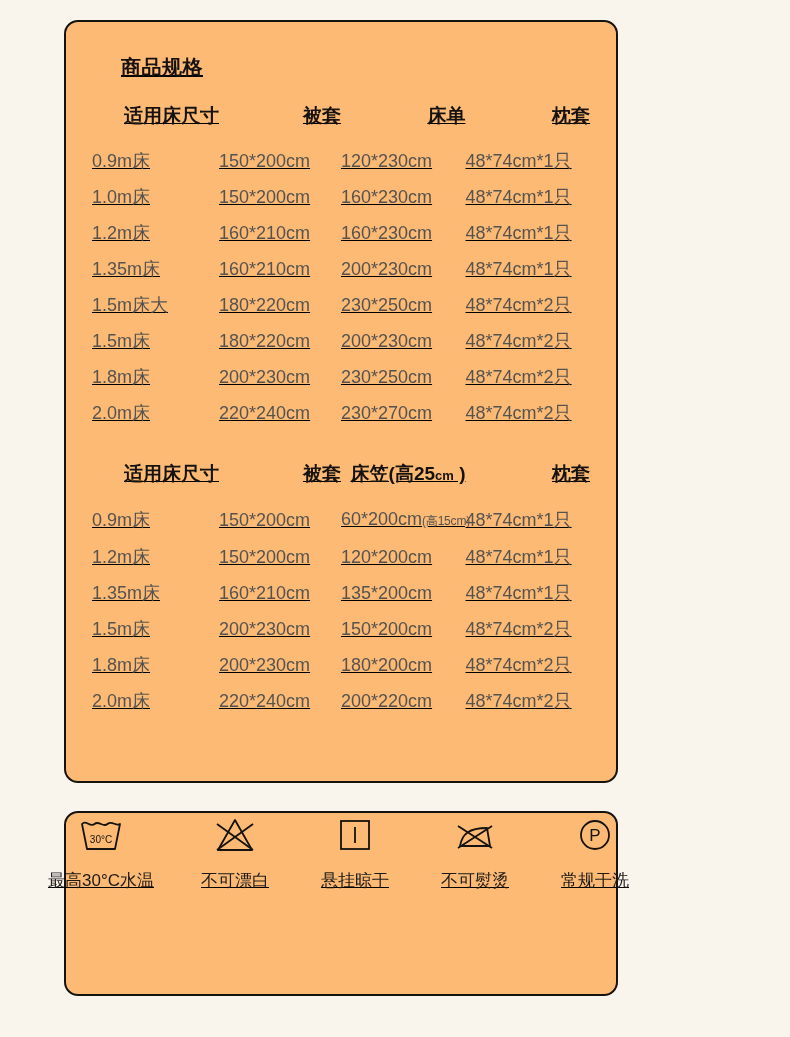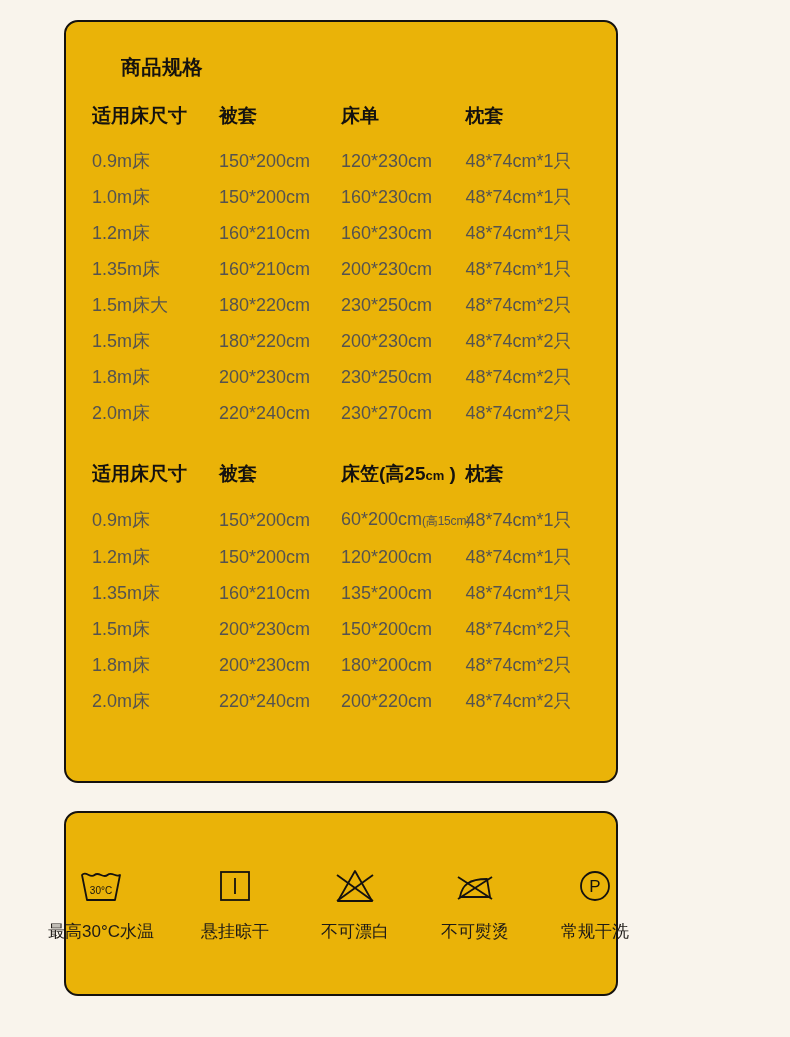--- a/index.html
+++ b/index.html
@@ -14,36 +14,37 @@
     overflow: hidden;
   }
   .page {
     position: relative;
     width: 790px;
     height: 1037px;
     box-sizing: border-box;
     padding: 20px 64px 0 64px;
   }
   .card {
-    background: #eab308;
+    background: #fdba74;
     border: 2px solid #15120f;
     border-radius: 14px;
     box-sizing: border-box;
     width: 554px;
+    text-decoration: underline;
   }
   .card-specs {
     height: 763px;
     padding: 26px 26px 0 26px;
   }
   .card-care {
     height: 185px;
     margin-top: 28px;
     padding: 0;
     display: flex;
-    align-items: center;
+    align-items: flex-start;
     justify-content: center;
   }
   .title {
     font-size: 20px;
     font-weight: bold;
     color: #15120f;
     letter-spacing: 0.5px;
     margin: 6px 0 0 29px;
   }
   table.spec {
@@ -55,21 +56,21 @@
   table.spec.second { margin-top: 30px; }
   table.spec col.c0 { width: 25.5%; }
   table.spec col.c1 { width: 24.5%; }
   table.spec col.c2 { width: 25%; }
   table.spec col.c3 { width: 25%; }
   table.spec th {
     font-size: 19px;
     font-weight: bold;
     color: #15120f;
     padding: 0 0 14px 0;
-    text-align: left;
+    text-align: right;
     white-space: nowrap;
   }
   table.spec td {
     font-size: 18px;
     font-weight: normal;
     color: #555350;
     padding: 0;
     height: 36px;
     line-height: 36px;
     text-align: left;
@@ -250,41 +251,41 @@
           <svg width="46" height="38" viewBox="0 0 46 38">
             <path d="M4 8 C8 3, 12 12, 16.5 8 C21 4, 25 12, 29.5 8 C34 4, 38 11, 42 8 L37 33 L9 33 Z" fill="none" stroke="#15120f" stroke-width="1.8" stroke-linejoin="round"></path>
             <text x="23" y="27" font-family="'Liberation Sans',sans-serif" font-size="10" fill="#15120f" text-anchor="middle">30°C</text>
           </svg>
         </div>
         <div class="care-label">最高30°C水温</div>
       </div>
 
       <div class="care-item">
         <div class="care-icon">
-          <svg width="38" height="38" viewBox="0 0 38 38">
-            <rect x="5" y="5" width="28" height="28" fill="none" stroke="#15120f" stroke-width="1.8"></rect>
-            <line x1="19" y1="11" x2="19" y2="27" stroke="#15120f" stroke-width="1.8"></line>
-          </svg>
-        </div>
-        <div class="care-label">悬挂晾干</div>
-      </div>
-
-      <div class="care-item">
-        <div class="care-icon">
           <svg width="42" height="38" viewBox="0 0 42 38">
             <path d="M21 4 L38 34 L4 34 Z" fill="none" stroke="#15120f" stroke-width="1.8" stroke-linejoin="round"></path>
             <line x1="3" y1="8" x2="39" y2="34" stroke="#15120f" stroke-width="1.8"></line>
             <line x1="39" y1="8" x2="3" y2="34" stroke="#15120f" stroke-width="1.8"></line>
           </svg>
         </div>
         <div class="care-label">不可漂白</div>
       </div>
 
       <div class="care-item">
         <div class="care-icon">
+          <svg width="38" height="38" viewBox="0 0 38 38">
+            <rect x="5" y="5" width="28" height="28" fill="none" stroke="#15120f" stroke-width="1.8"></rect>
+            <line x1="19" y1="11" x2="19" y2="27" stroke="#15120f" stroke-width="1.8"></line>
+          </svg>
+        </div>
+        <div class="care-label">悬挂晾干</div>
+      </div>
+
+      <div class="care-item">
+        <div class="care-icon">
           <svg width="44" height="38" viewBox="0 0 44 38">
             <path d="M7 30 C9 18, 16 12, 34 12 L37 30 Z" fill="none" stroke="#15120f" stroke-width="1.8" stroke-linejoin="round"></path>
             <line x1="5" y1="10" x2="39" y2="32" stroke="#15120f" stroke-width="1.8"></line>
             <line x1="39" y1="10" x2="5" y2="32" stroke="#15120f" stroke-width="1.8"></line>
           </svg>
         </div>
         <div class="care-label">不可熨烫</div>
       </div>
 
       <div class="care-item">

